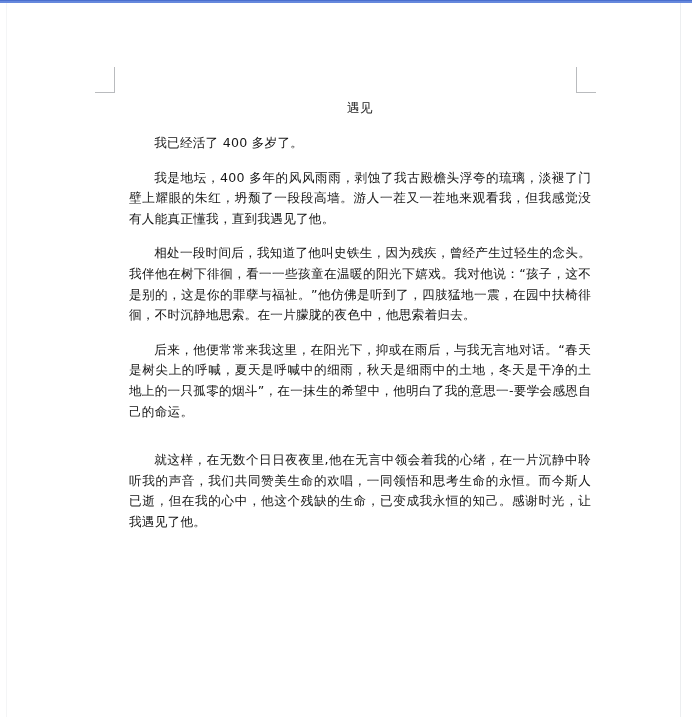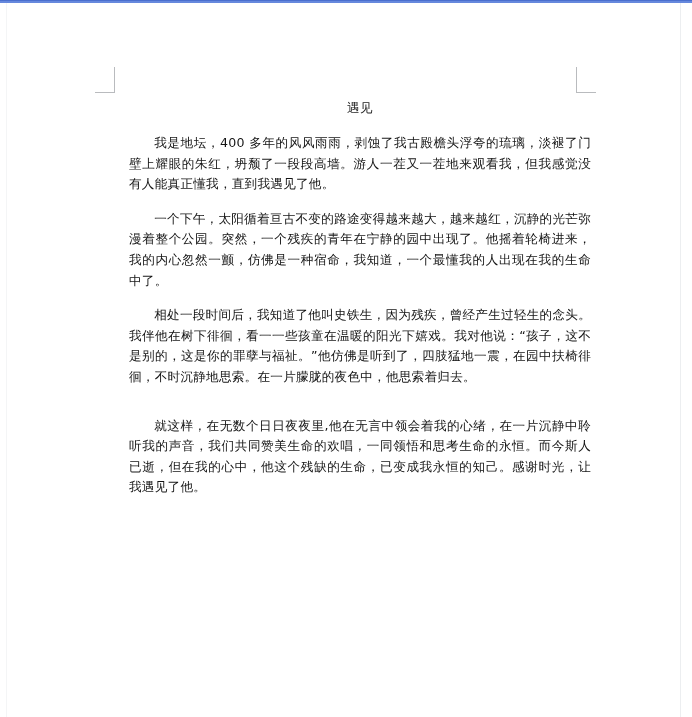--- a/index.html
+++ b/index.html
@@ -139,20 +139,21 @@
     </div>
 
     <div class="crop-mark" id="crop-mark-top-right">
       <div class="v"></div>
       <div class="h"></div>
     </div>
 
     <div id="document-body">
       <h1 id="doc-title">遇见</h1>
 
+      <p class="doc-paragraph">我已经活了 400 多岁了。</p>
       <p class="doc-paragraph">我是地坛，400 多年的风风雨雨，剥蚀了我古殿檐头浮夸的琉璃，淡褪了门壁上耀眼的朱红，坍颓了一段段高墙。游人一茬又一茬地来观看我，但我感觉没有人能真正懂我，直到我遇见了他。</p>
-      <p class="doc-paragraph">一个下午，太阳循着亘古不变的路途变得越来越大，越来越红，沉静的光芒弥漫着整个公园。突然，一个残疾的青年在宁静的园中出现了。他摇着轮椅进来，我的内心忽然一颤，仿佛是一种宿命，我知道，一个最懂我的人出现在我的生命中了。</p>
       <p class="doc-paragraph">相处一段时间后，我知道了他叫史铁生，因为残疾，曾经产生过轻生的念头。我伴他在树下徘徊，看一一些孩童在温暖的阳光下嬉戏。我对他说：“孩子，这不是别的，这是你的罪孽与福祉。”他仿佛是听到了，四肢猛地一震，在园中扶椅徘徊，不时沉静地思索。在一片朦胧的夜色中，他思索着归去。</p>
+      <p class="doc-paragraph">后来，他便常常来我这里，在阳光下，抑或在雨后，与我无言地对话。“春天是树尖上的呼喊，夏天是呼喊中的细雨，秋天是细雨中的土地，冬天是干净的土地上的一只孤零的烟斗”，在一抹生的希望中，他明白了我的意思一-要学会感恩自己的命运。</p>
       <p class="doc-paragraph">就这样，在无数个日日夜夜里,他在无言中领会着我的心绪，在一片沉静中聆听我的声音，我们共同赞美生命的欢唱，一同领悟和思考生命的永恒。而今斯人已逝，但在我的心中，他这个残缺的生命，已变成我永恒的知己。感谢时光，让我遇见了他。</p>
     </div>
 
   </div>
 </div>
 
 </body></html>

